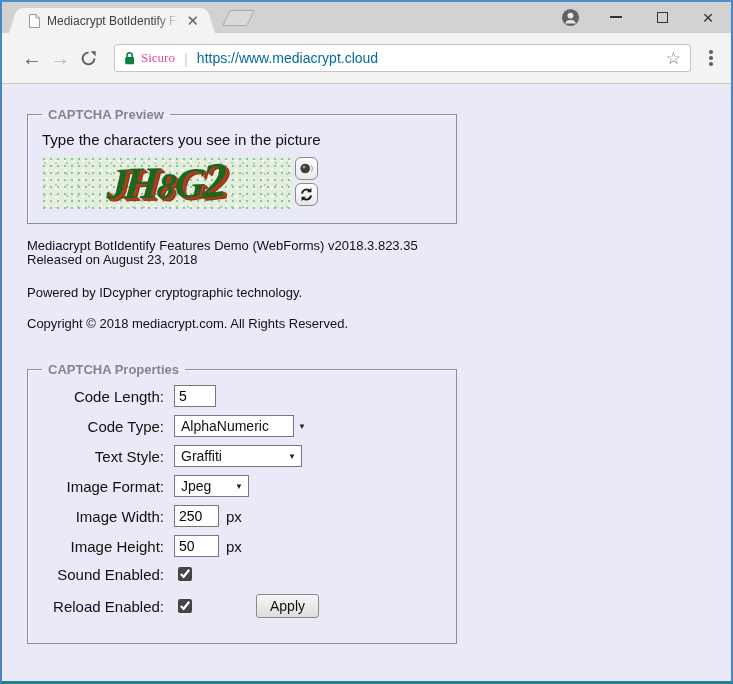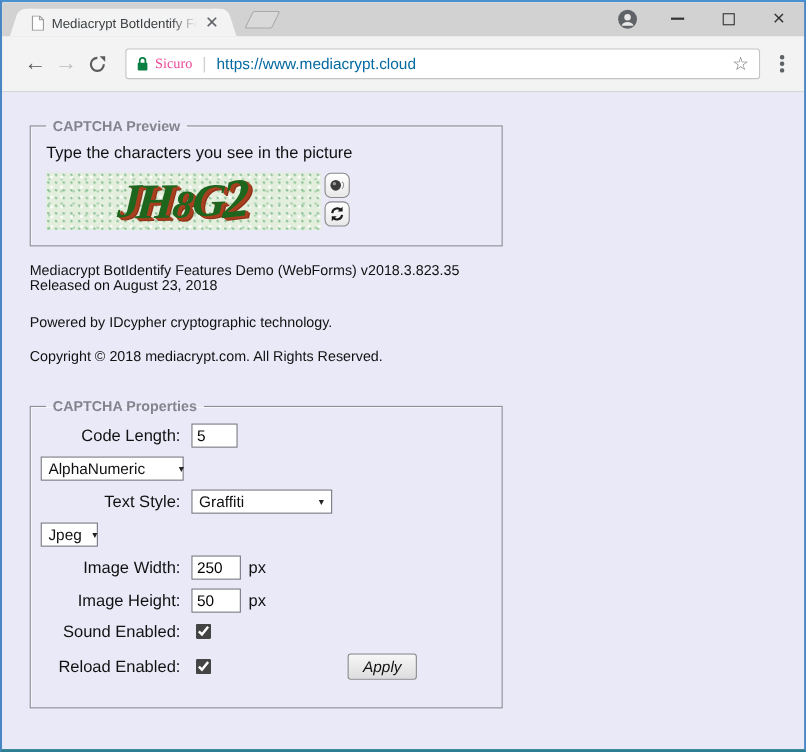--- a/index.html
+++ b/index.html
@@ -125,25 +125,25 @@
   .prop-label { font-size:15px; text-align:right; }
   .prop-ctrl { display:flex; align-items:center; gap:7px; }
   .txt-input { height:22px; border:1px solid #767682; font-size:14px; padding:0 4px; background:#fff; }
   .w-40 { width:42px; } .w-45 { width:45px; }
   .sel {
     height:22px; background:#fff; border:1px solid #767682;
     display:inline-flex; align-items:center; justify-content:space-between;
     font-size:14px; padding:0 5px 0 6px;
   }
   .sel .caret { font-size:8px; color:#222; margin-left:8px; }
-  .sel-110 { width:130px;gap:21px; } .sel-128 { width:128px; } .sel-55 { width:52px; }
+  .sel-110 { width:120px;gap:21px; } .sel-128 { width:128px; } .sel-55 { width:75px; }
   .unit { font-size:15px; }
   .chk-row { margin-bottom:11px; min-height:18px; }
   .chk { width:14px; height:14px; margin-left:4px; accent-color:#444; }
-  .apply-btn { margin-left:117px;font-style:italic; }
+  .apply-btn { margin-left:57px; }
 </style>
 </head>
 <body>
 
 <div class="window">
 
   <div class="titlebar">
     <div class="tab">
       <svg width="12" height="14" viewBox="0 0 12 14">
         <path d="M1.5 0.5 h6.5 l3.5 3.5 v9.5 h-10 z" fill="#fdfdfd" stroke="#9a9a9a"></path>
@@ -253,39 +253,41 @@
       <legend>CAPTCHA Properties</legend>
 
       <div class="prop-row">
         <span class="prop-label">Code Length:</span>
         <span class="prop-ctrl">
           <input class="txt-input w-40" type="text" value="5" style="">
         </span>
       </div>
 
       <div class="prop-row">
+        <span class="prop-label">Code Type:</span>
         <span class="prop-ctrl">
           <span class="sel sel-110">
             <span>AlphaNumeric</span>
             <span class="caret">▼</span>
           </span>
         </span>
       </div>
 
       <div class="prop-row">
         <span class="prop-label">Text Style:</span>
         <span class="prop-ctrl">
           <span class="sel sel-128">
             <span>Graffiti</span>
             <span class="caret">▼</span>
           </span>
         </span>
       </div>
 
       <div class="prop-row">
+        <span class="prop-label">Image Format:</span>
         <span class="prop-ctrl">
           <span class="sel sel-55">
             <span>Jpeg</span>
             <span class="caret">▼</span>
           </span>
         </span>
       </div>
 
       <div class="prop-row">
         <span class="prop-label">Image Width:</span>

